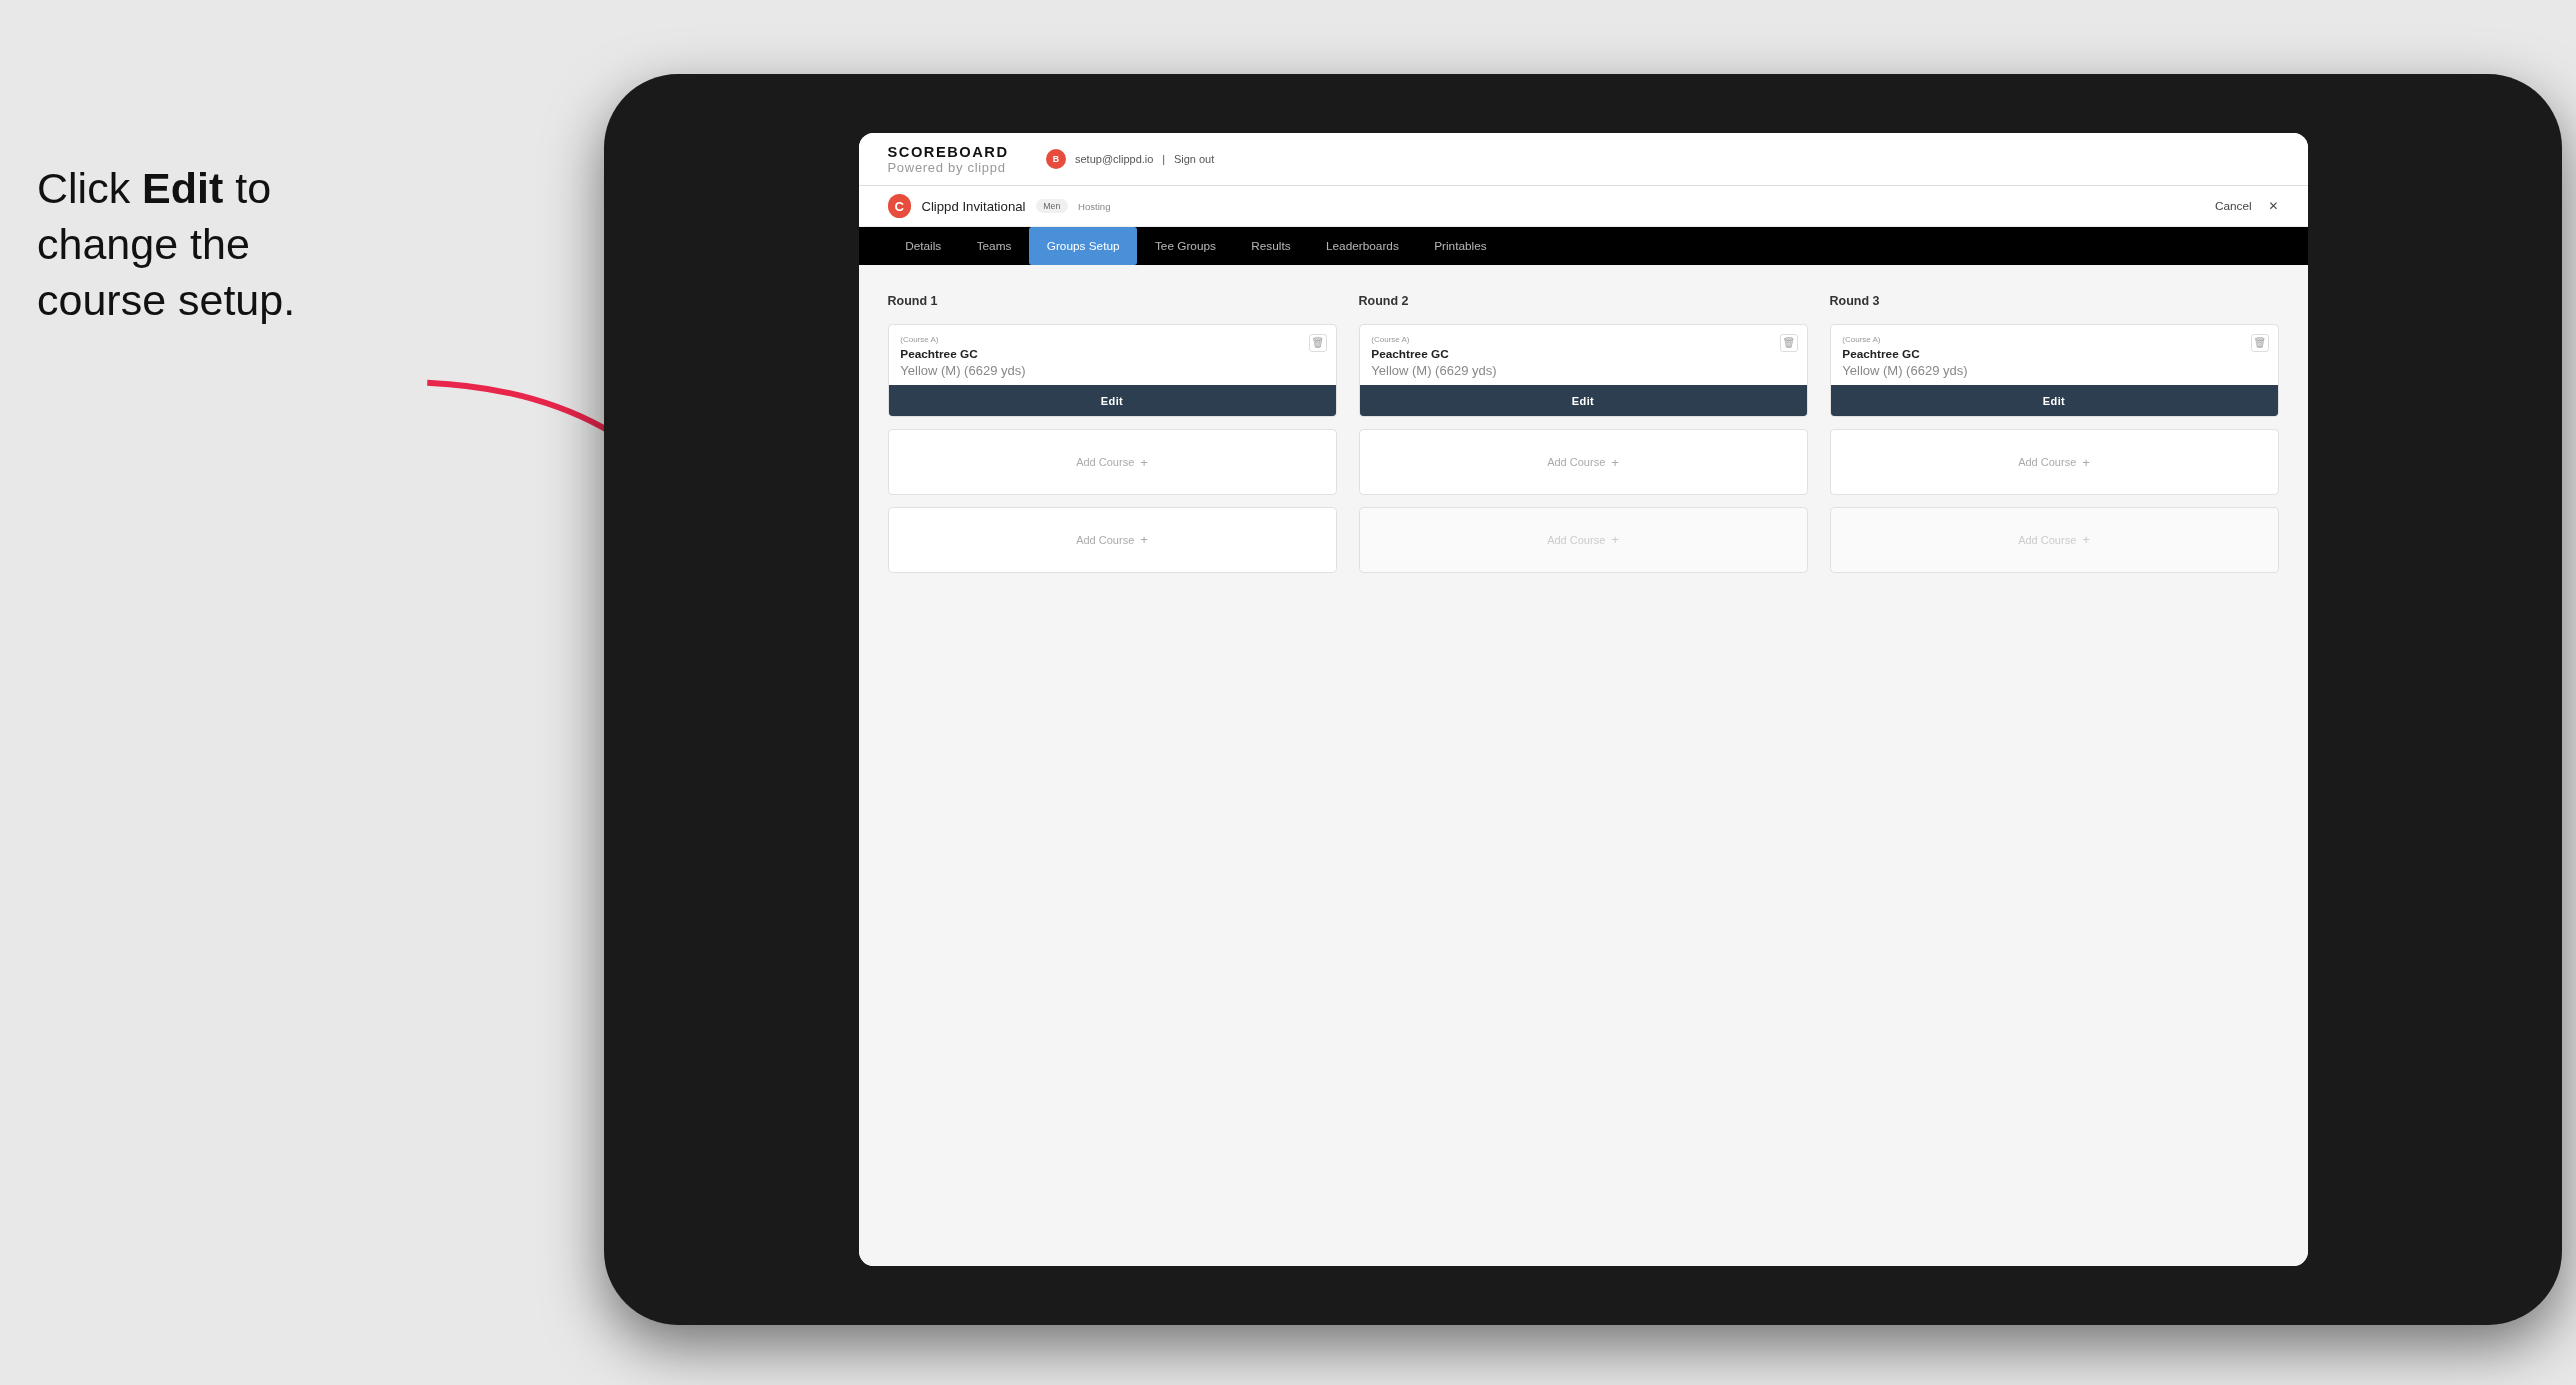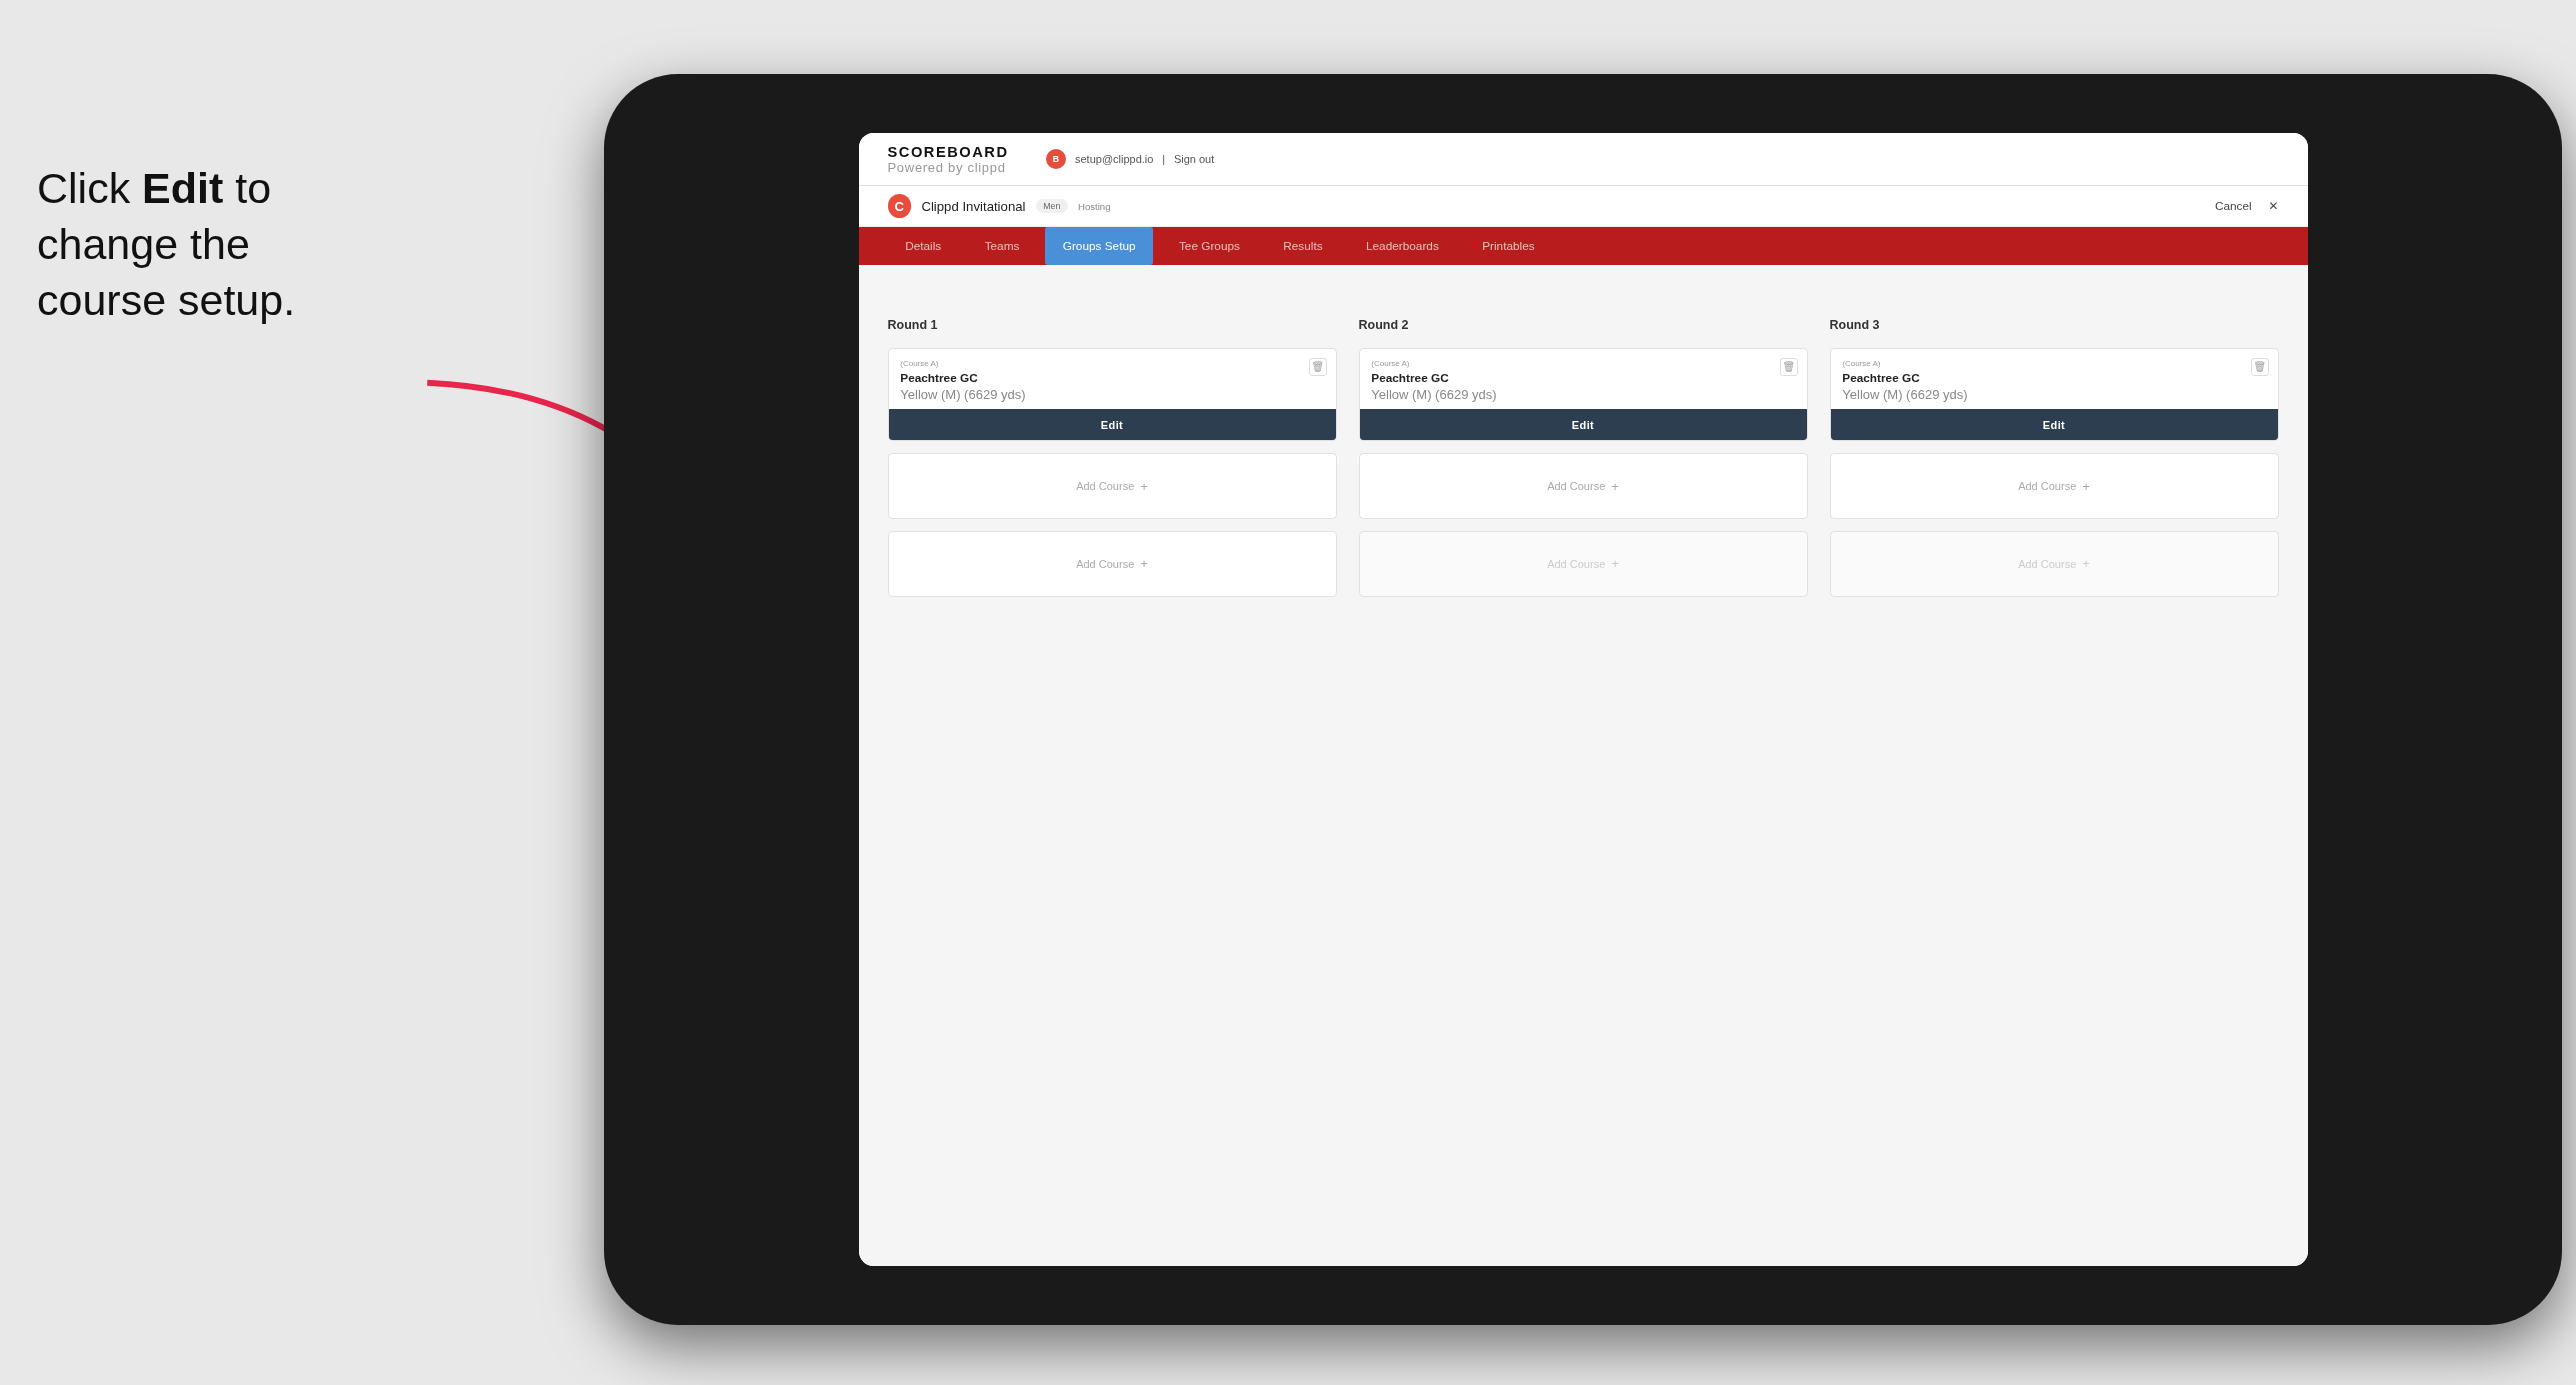--- a/index.html
+++ b/index.html
@@ -177,26 +177,26 @@
       font-size: 11.8px;
       color: #444;
       cursor: pointer;
       display: flex;
       align-items: flex-start;
       gap: 17px;
     }
 
     
     .tab-bar {
-      background: #b91c1c;
+      background: #000000;
       height: 38px;
       display: flex;
       align-items: center;
       padding: 0 29px;
-      gap: 8px;
+      gap: 0;
       flex-shrink: 0;
     }
     .tab-item {
       padding: 0 17.7px;
       height: 38px;
       display: flex;
       align-items: center;
       font-size: 11.8px;
       color: rgba(255,255,255,0.7);
       cursor: pointer;
@@ -214,21 +214,20 @@
       flex: 1;
       background: #f5f5f5;
       padding: 29px;
       overflow-y: auto;
     }
 
     .rounds-grid {
       display: grid;
       grid-template-columns: 1fr 1fr 1fr;
       gap: 22px;
-      margin-top: 24px;
     }
 
     .round-column {
       display: flex;
       flex-direction: column;
       gap: 11.8px;
     }
 
     .round-label {
       font-size: 12.5px;

